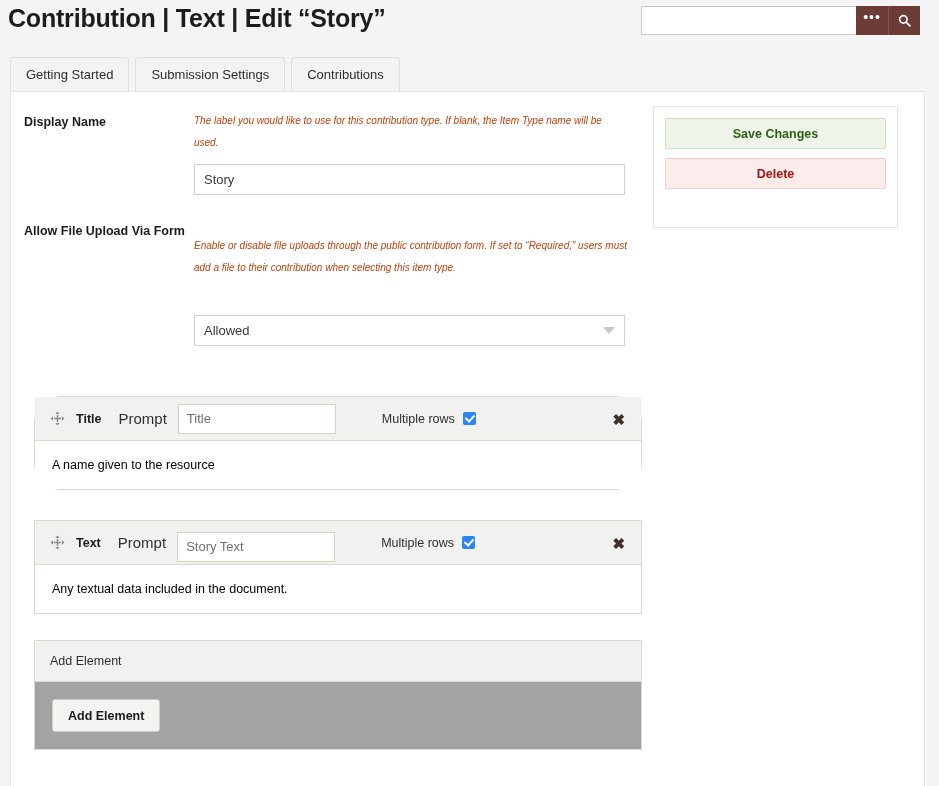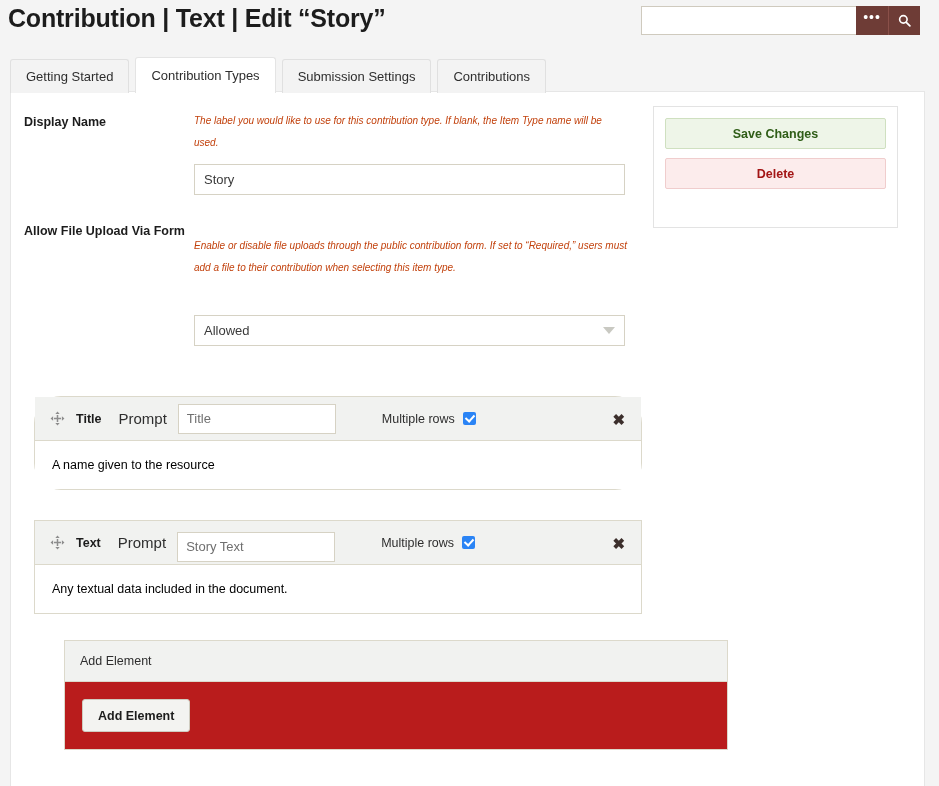--- a/index.html
+++ b/index.html
@@ -269,24 +269,23 @@
     padding: 17px 0 17px 17px;
     font-size: 12.5px;
     color: #000000;
     background: #ffffff;
   }
 
   
   #add-element-block {
     position: absolute;
     left: 23px;
-    width: 664px;
+    width: 608px;
     border: 1px solid #dcd9cb;
-    background: #b91c1c;
-    margin-left: 30px;
+    background: #a3a3a3;
   }
   #add-element-head {
     height: 41px;
     background: #f1f2f0;
     border-bottom: 1px solid #dcd9cb;
     display: flex;
     align-items: center;
     padding-left: 15px;
     font-size: 12.5px;
     color: #2e2e2e;
@@ -318,21 +317,20 @@
       <svg width="13" height="13" viewBox="0 0 16 16">
         <circle cx="6.6" cy="6.6" r="4.6" fill="none" stroke="#ffffff" stroke-width="2"></circle>
         <line x1="10.2" y1="10.2" x2="14.6" y2="14.6" stroke="#ffffff" stroke-width="2.2" stroke-linecap="round"></line>
       </svg>
     </button>
   </div>
 </div>
 
 <div id="tabs">
   <div class="tab">Getting Started</div>
-  <div class="tab active">Contribution Types</div>
   <div class="tab">Submission Settings</div>
   <div class="tab">Contributions</div>
 </div>
 
 <div id="content-panel">
 
   <div class="field-row">
     <div class="field-label" style="left:13px; top:23px;">Display Name</div>
     <div class="field-desc" style="left:183px; top:18px; width:432px;">The label you would like to use for this contribution type. If blank, the Item Type name will be used.</div>
     <input class="text-input" style="left: 183px; top: 72px; width: 431px;" type="text" value="Story">

